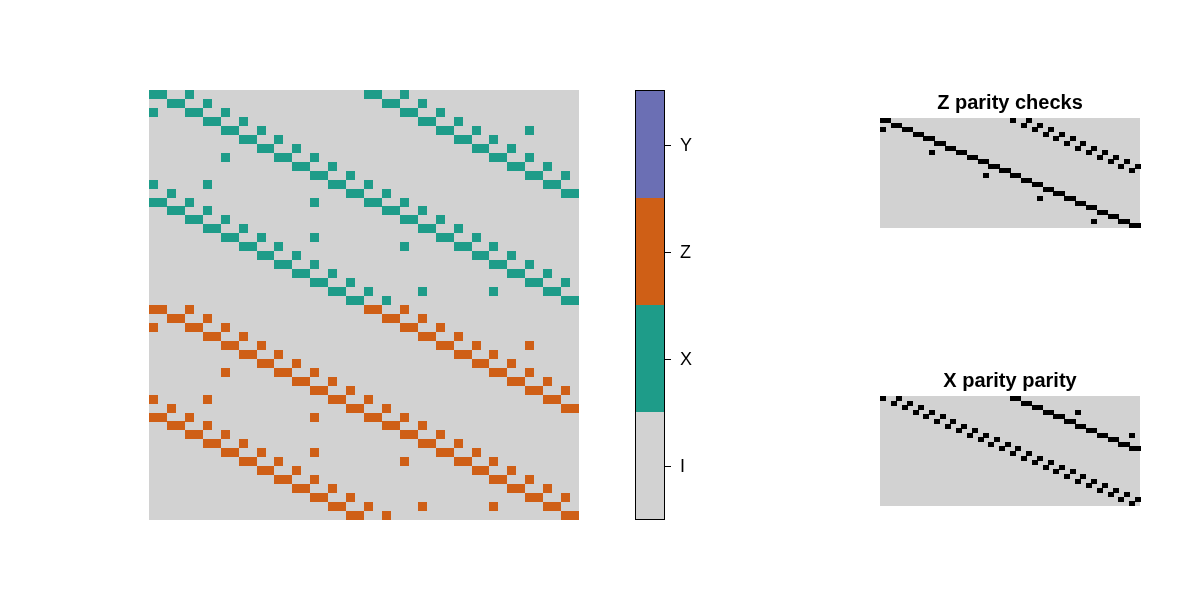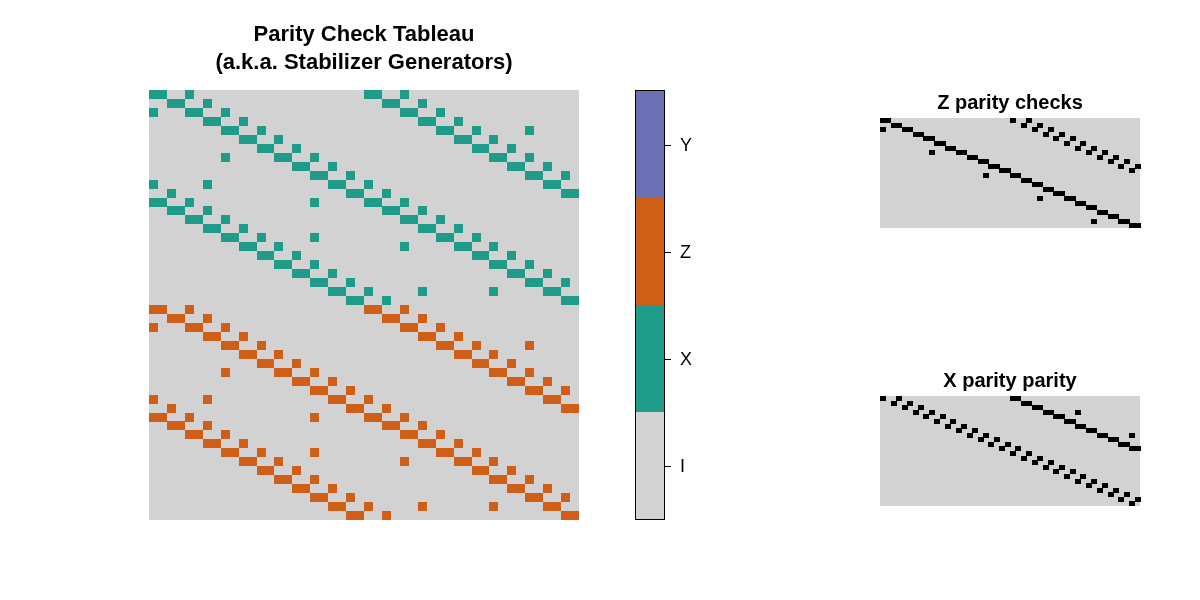--- a/index.html
+++ b/index.html
@@ -82,22 +82,21 @@
       transform: translateY(-50%);
     }
     .cell {
       position: absolute;
     }
   </style>
 </head>
 <body>
 
 <div class="title" id="main-title">
-  <span>Parity Check Tableau</span><br>
-  <span>(a.k.a. Stabilizer Generators)</span>
+  <br>
 </div>
 
 <div class="panel" id="main-panel">
     <div class="cell" style="left: 0px; top: 0px; width: 9px; height: 9px; background: rgb(30, 156, 137);"></div>
     <div class="cell" style="left: 8.95833px; top: 0px; width: 9px; height: 9px; background: rgb(30, 156, 137);"></div>
     <div class="cell" style="left: 35.8333px; top: 0px; width: 9px; height: 9px; background: rgb(30, 156, 137);"></div>
     <div class="cell" style="left: 215px; top: 0px; width: 9px; height: 9px; background: rgb(30, 156, 137);"></div>
     <div class="cell" style="left: 223.958px; top: 0px; width: 9px; height: 9px; background: rgb(30, 156, 137);"></div>
     <div class="cell" style="left: 250.833px; top: 0px; width: 9px; height: 9px; background: rgb(30, 156, 137);"></div>
     <div class="cell" style="left: 17.9167px; top: 8.95833px; width: 9px; height: 9px; background: rgb(30, 156, 137);"></div>

